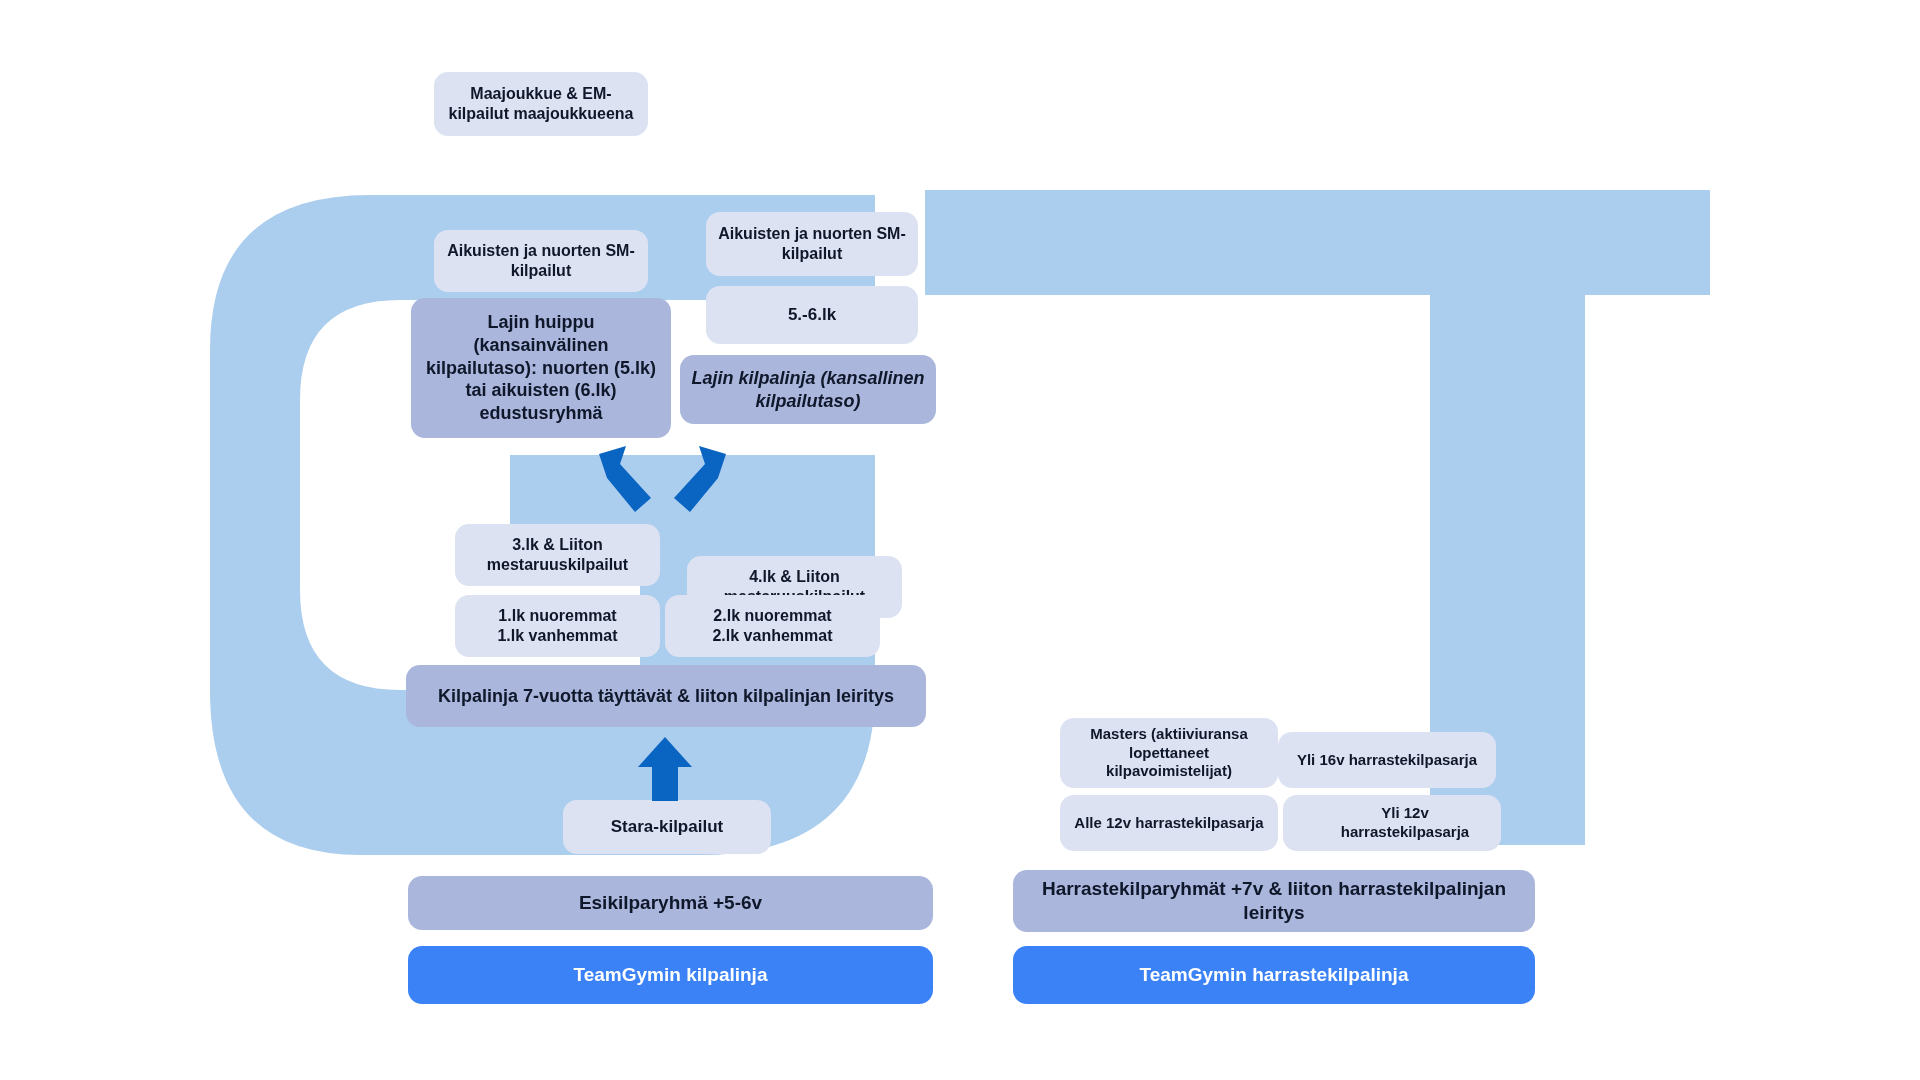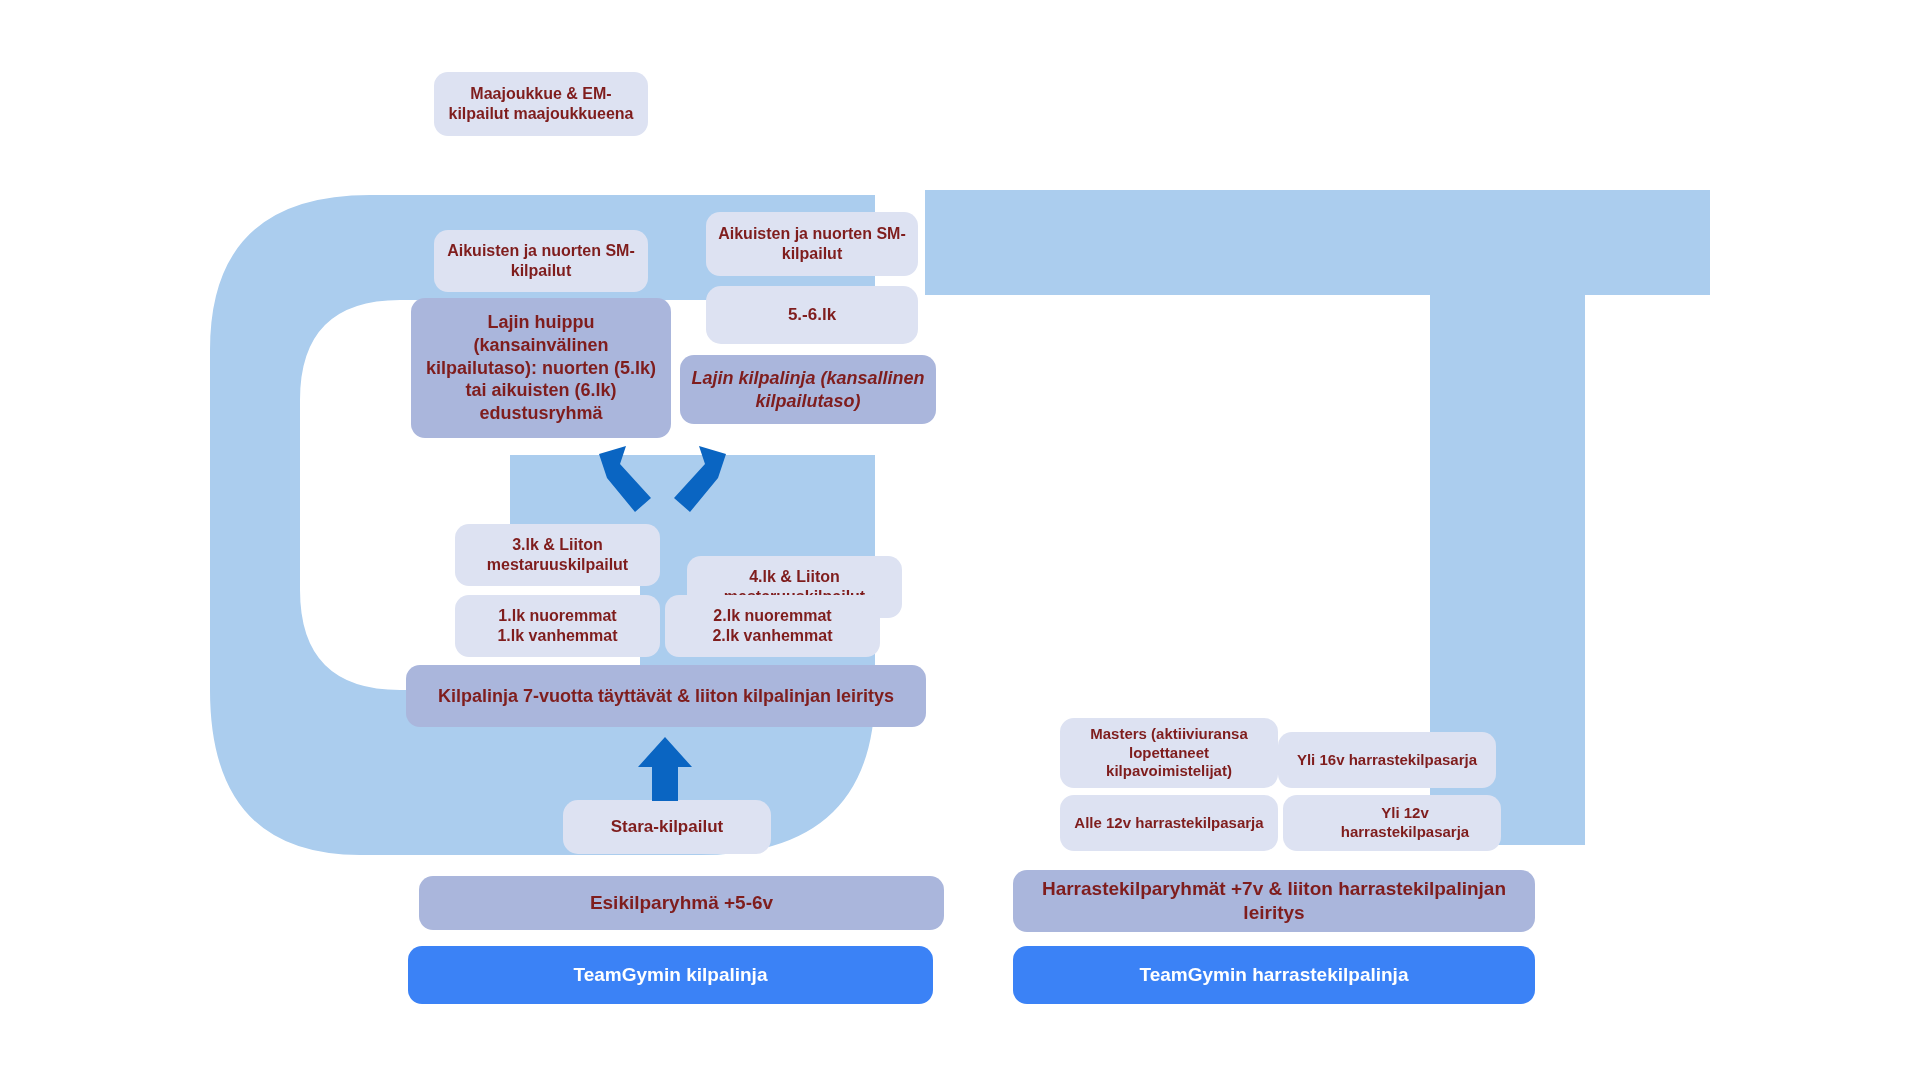--- a/index.html
+++ b/index.html
@@ -33,32 +33,32 @@
   .node {
     position: absolute;
     z-index: 2;
     box-sizing: border-box;
     display: flex;
     align-items: center;
     justify-content: center;
     text-align: center;
     border-radius: 14px;
     font-weight: bold;
-    color: #7f1d1d;
+    color: #0f172a;
     line-height: 1.26;
     padding: 4px 10px;
   }
 
   .tone-light  { background: #dde2f2; }
   .tone-mid    { background: #aab6dc; }
   .tone-accent { background: #3b82f6; color: #ffffff; }
 
   .fs-15 { font-size: 15px; }
   .fs-16 { font-size: 16px; }
-  .fs-17 { font-size: 17px; border-radius: 15px; }
+  .fs-17 { font-size: 17px; }
   .fs-18 { font-size: 18px; }
   .fs-19 { font-size: 19px; }
 
   .arrow {
     position: absolute;
     z-index: 3;
     pointer-events: none;
   }
 </style>
 </head>
@@ -122,21 +122,21 @@
 2.lk vanhemmat</div>
 
   <div class="node tone-mid fs-18" style="left:406px; top:665px; width:520px; height:62px;">Kilpalinja 7-vuotta täyttävät &amp; liiton kilpalinjan leiritys</div>
 
   <svg class="arrow" style="left:634px; top:735px; width:62px; height:68px;" viewBox="0 0 62 68" xmlns="http://www.w3.org/2000/svg">
     <path d="M 31 2 L 58 32 L 44 32 L 44 66 L 18 66 L 18 32 L 4 32 Z" fill="#0a65c2"></path>
   </svg>
 
   <div class="node tone-light fs-17" style="left:563px; top:800px; width:208px; height:54px;">Stara-kilpailut</div>
 
-  <div class="node tone-mid fs-19" style="left:408px; top:876px; width:525px; height:54px;margin-left:11px;">Esikilparyhmä +5-6v</div>
+  <div class="node tone-mid fs-19" style="left:408px; top:876px; width:525px; height:54px;">Esikilparyhmä +5-6v</div>
 
   <div class="node tone-accent fs-19" style="left:408px; top:946px; width:525px; height:58px;">TeamGymin kilpalinja</div>
 
   <div class="node tone-light fs-15" style="left:1060px; top:718px; width:218px; height:70px;">Masters (aktiiviuransa lopettaneet kilpavoimistelijat)</div>
 
   <div class="node tone-light fs-15" style="left:1278px; top:732px; width:218px; height:56px;">Yli 16v harrastekilpasarja</div>
 
   <div class="node tone-light fs-15" style="left:1060px; top:795px; width:218px; height:56px;">Alle 12v harrastekilpasarja</div>
 
   <div class="node tone-light fs-15" style="left:1283px; top:795px; width:218px; height:56px;padding-left:36px;">Yli 12v harrastekilpasarja</div>

